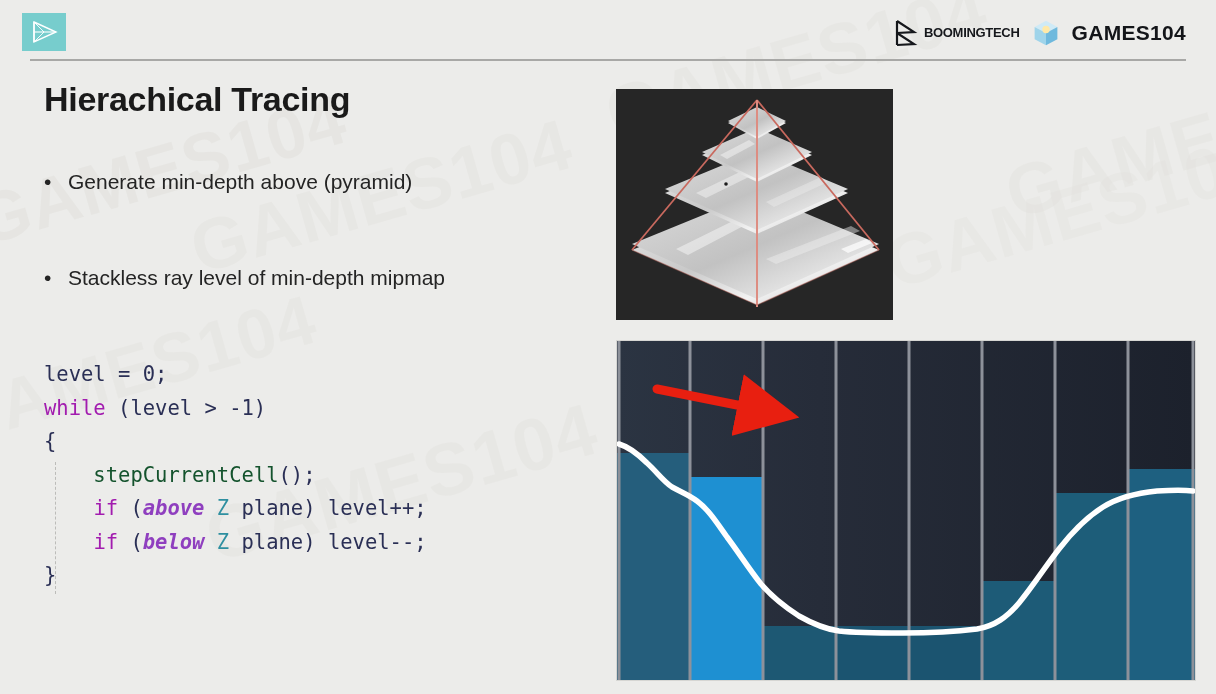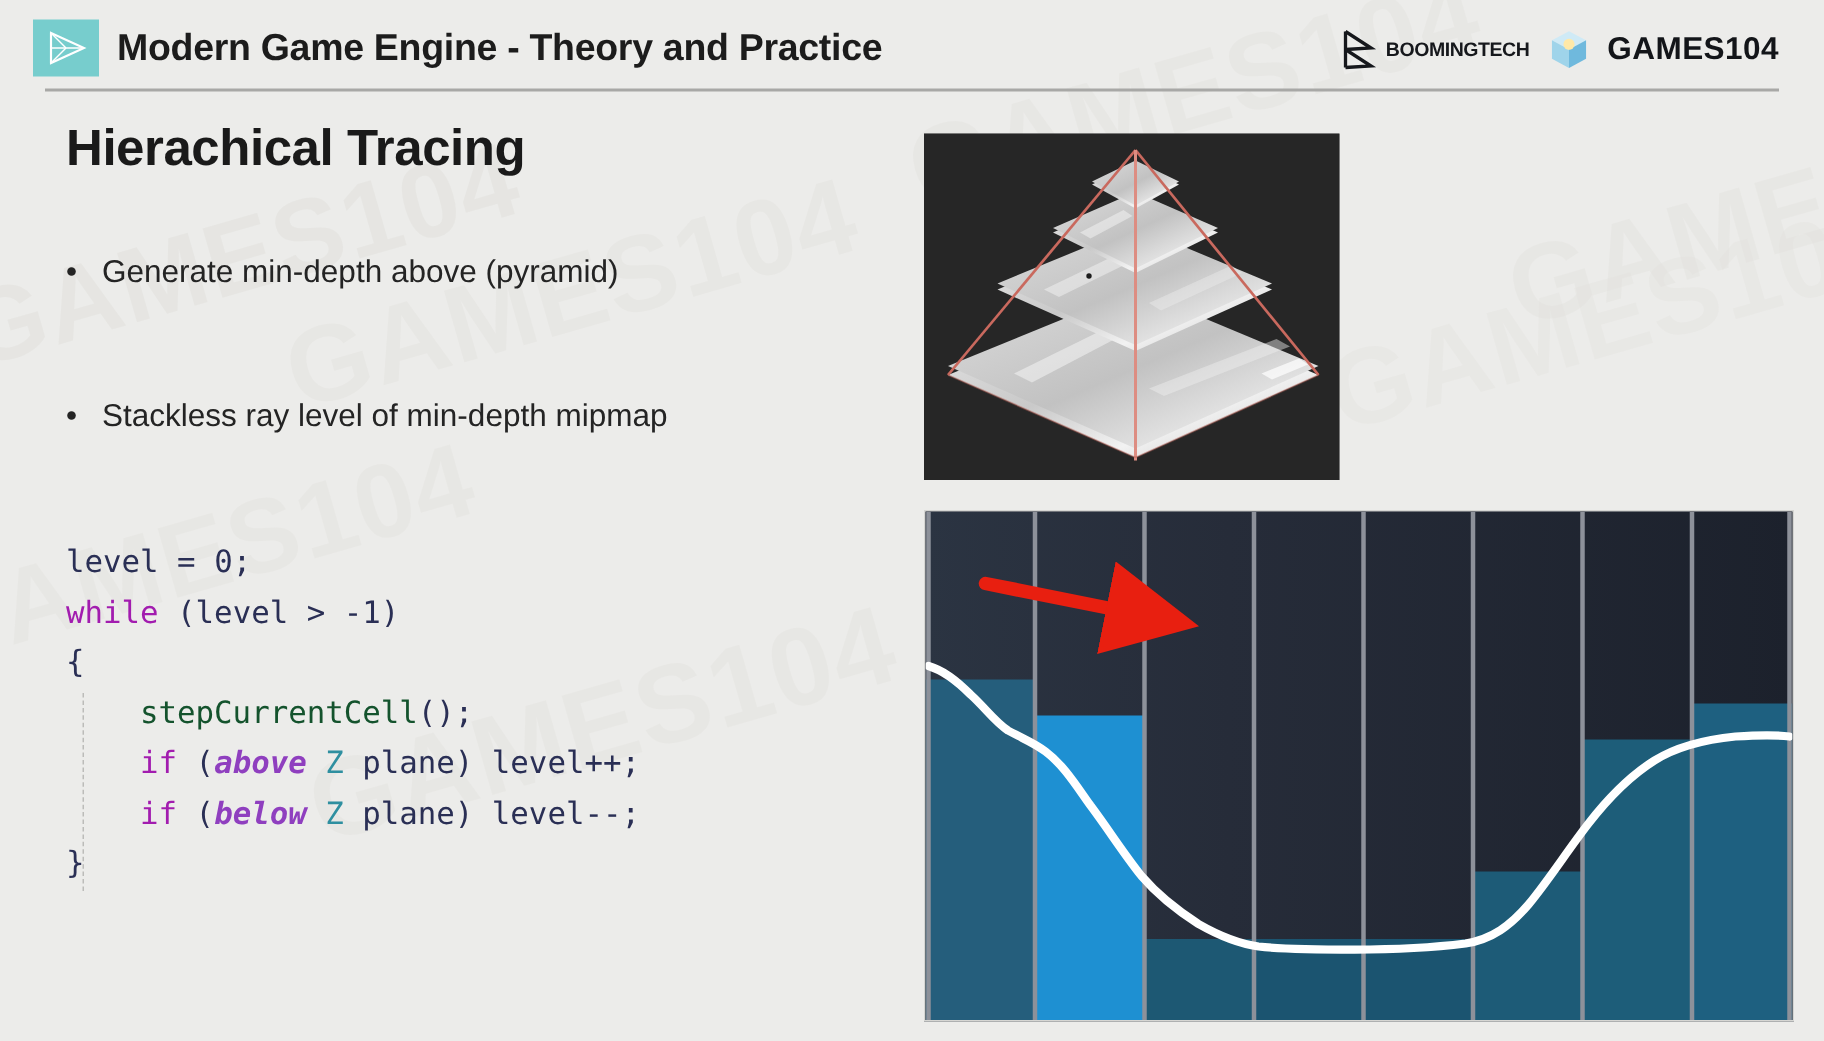--- a/index.html
+++ b/index.html
@@ -156,21 +156,20 @@
     <div id="brand-mark">
       <svg width="30" height="26" viewBox="0 0 30 26" aria-hidden="true">
         <polygon points="5,3 27,13 5,23" fill="none" stroke="#ffffff" stroke-width="1.4"></polygon>
         <line x1="5" y1="3" x2="5" y2="23" stroke="#ffffff" stroke-width="1.4"></line>
         <line x1="5" y1="13" x2="27" y2="13" stroke="#ffffff" stroke-width="1.1"></line>
         <line x1="5" y1="3" x2="15" y2="13" stroke="#ffffff" stroke-width="0.9"></line>
         <line x1="5" y1="23" x2="15" y2="13" stroke="#ffffff" stroke-width="0.9"></line>
       </svg>
     </div>
 
-    <div id="header-title">Modern Game Engine - Theory and Practice</div>
 
     <div id="logos">
 
       <div class="logo-booming">
         <svg width="26" height="28" viewBox="0 0 26 28" aria-hidden="true">
           <path d="M3 2 L3 26" stroke="#16181c" stroke-width="2.2" fill="none"></path>
           <path d="M3 2 L20 13 L3 14" stroke="#16181c" stroke-width="2.2" fill="none"></path>
           <path d="M3 14 L20 25 L3 26" stroke="#16181c" stroke-width="2.2" fill="none"></path>
         </svg>
         <div class="logo-booming-words">

